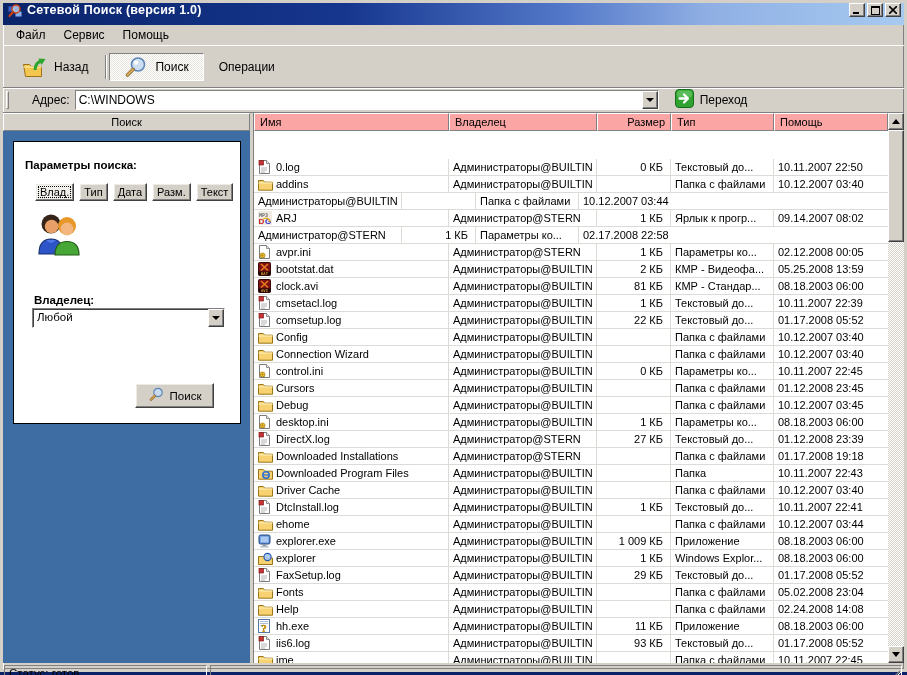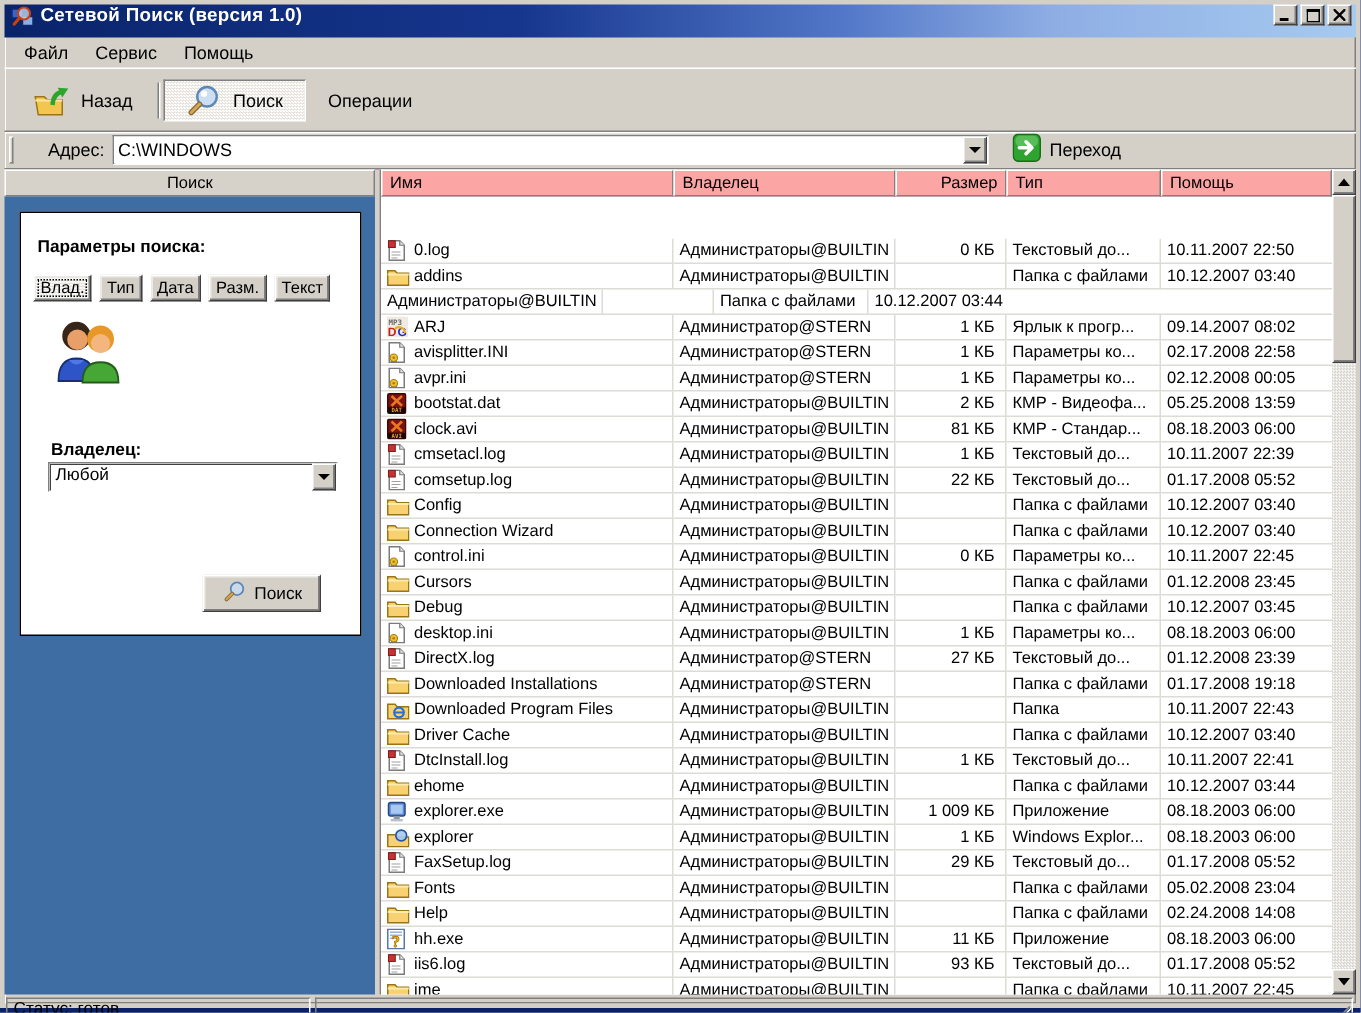--- a/index.html
+++ b/index.html
@@ -41,21 +41,21 @@
   .combo-arrow::after{content:"";border:4px solid transparent;border-top:4px solid #000;margin-top:4px;}
   .go-btn{display:flex;align-items:center;gap:6px;margin-left:10px;font-size:12px;background:transparent;border:none;padding:2px 6px;}
   
   .main{height:551px;display:flex;border-top:1px solid #808080;}
   .left{width:247px;display:flex;flex-direction:column;flex:0 0 auto;}
   .panel-header{height:18px;background:#D6D2CA;border:1px solid;border-color:#FFFFFF #808080 #808080 #FFFFFF;
     font-size:11px;display:flex;align-items:center;justify-content:center;}
   .left-body{flex:1;background:var(--panel-blue,#3E6DA3);position:relative;}
   .search-box{position:absolute;left:10px;top:10px;width:228px;height:283px;background:#fff;border:1px solid #000;}
   .params-label{position:absolute;left:11px;top:17px;font-size:11.5px;font-weight:bold;}
-  .filter-row{position:absolute;left:8px;top:41px;display:flex;gap:5px;}
+  .filter-row{position:absolute;left:21px;top:41px;display:flex;gap:5px;}
   .fbtn{height:18px;padding:1px 4px 2px 4px;font-size:11px;background:#D4D0C8;border:1px solid;
     border-color:#FFFFFF #404040 #404040 #FFFFFF;box-shadow:inset -1px -1px 0 #808080, inset 1px 1px 0 #ECEBE5;
     font-family:"Liberation Sans",sans-serif;}
   .fbtn.active{outline:1px dotted #000;outline-offset:-4px;
     background:repeating-conic-gradient(#FFFFFF 0% 25%, #E6E3DC 0% 50%);background-size:2px 2px;}
   .people{position:absolute;left:22px;top:70px;}
   .owner-label{position:absolute;left:20px;top:152px;font-size:11.5px;font-weight:bold;}
   .owner-combo{position:absolute;left:18px;top:166px;width:193px;height:20px;display:flex;background:#fff;
     border:1px solid;border-color:#808080 #FFFFFF #FFFFFF #808080;box-shadow:inset 1px 1px 0 #404040;}
   .owner-combo .val{flex:1;font-size:11.5px;padding:2px 4px;white-space:nowrap;}
@@ -311,32 +311,20 @@
               <span>1 КБ</span>
             </div>
             <div class="tcell c3">
               <span>Ярлык к прогр...</span>
             </div>
             <div class="tcell c4">
               <span>09.14.2007 08:02</span>
             </div>
           </div>
           <div class="trow">
-            <div class="tcell c0">
-              <span class="fico">
-                <svg width="12" height="14" viewBox="0 0 12 14">
-                  <path d="M1.5 0.5 h7 l3 3 v10 h-10 z" fill="#FFFFFF" stroke="#7B7B7B"></path>
-                  <path d="M8.5 0.5 v3 h3" fill="#E4E4E4" stroke="#7B7B7B" stroke-width="0.8"></path>
-                  <path d="M2 9 l5 4 l-4 0.6 z" fill="#3C64C8"></path>
-                  <circle cx="4.5" cy="10.5" r="2.5" fill="#F0C030" stroke="#A88010" stroke-width="0.8"></circle>
-                  <circle cx="4.5" cy="10.5" r="0.9" fill="#A88010"></circle>
-                </svg>
-              </span>
-              <span>avisplitter.INI</span>
-            </div>
             <div class="tcell c1">
               <span>Администратор@STERN</span>
             </div>
             <div class="tcell c2">
               <span>1 КБ</span>
             </div>
             <div class="tcell c3">
               <span>Параметры ко...</span>
             </div>
             <div class="tcell c4">

